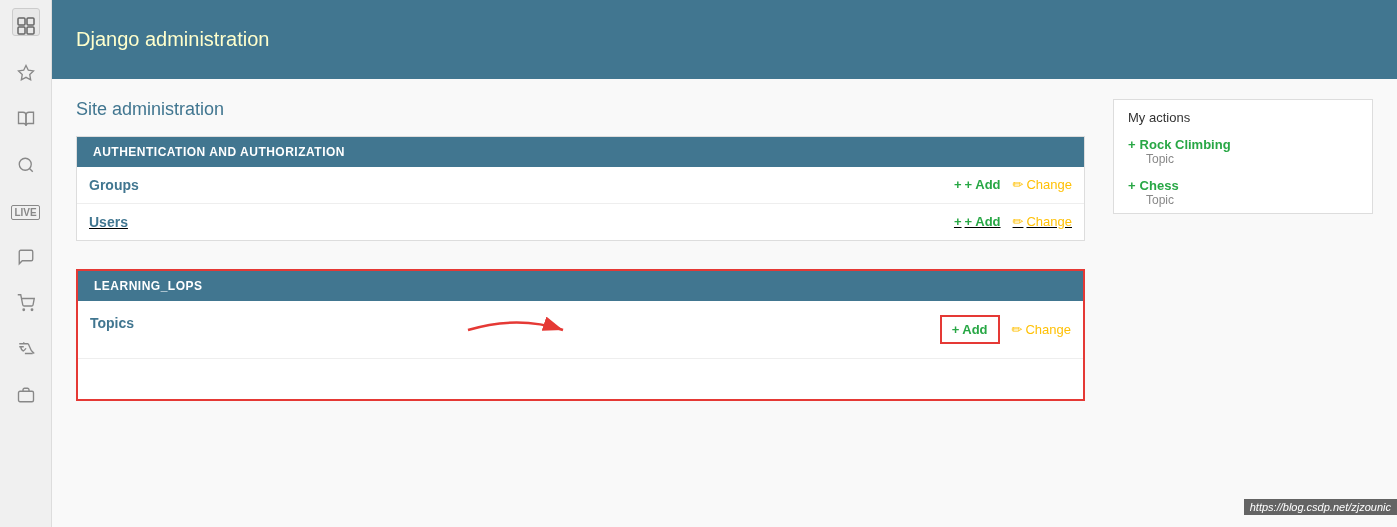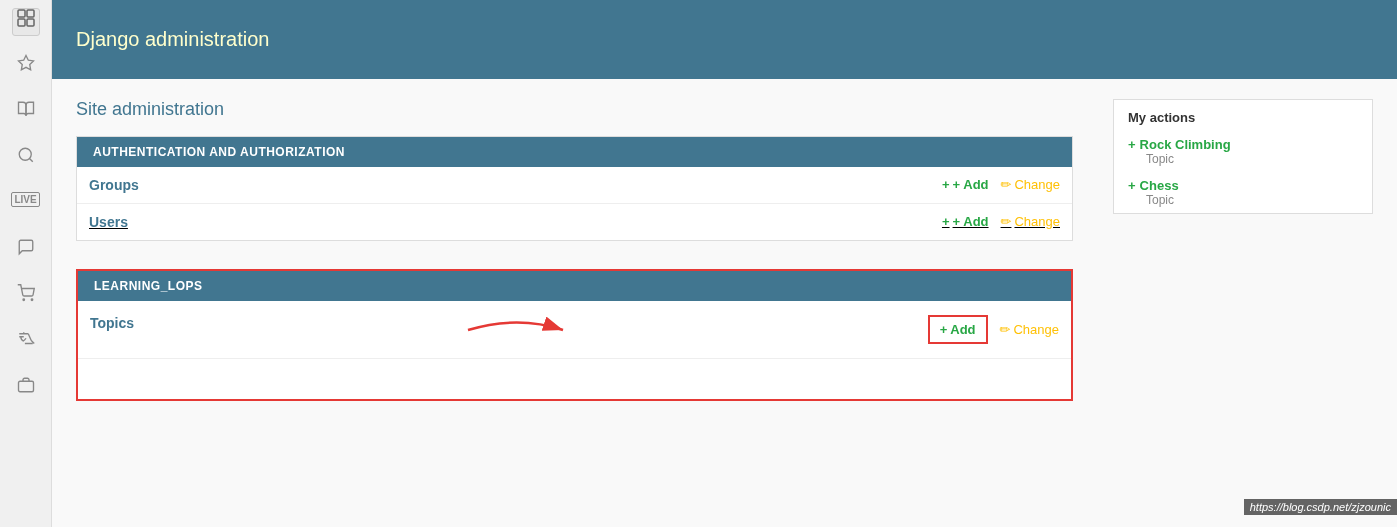--- a/index.html
+++ b/index.html
@@ -14,21 +14,21 @@
       flex-direction: column;
       align-items: center;
       padding-top: 8px;
       gap: 18px;
       flex-shrink: 0;
     }
     .sidebar-icon {
       width: 28px;
       height: 28px;
       display: flex;
-      align-items: flex-start;
+      align-items: flex-end;
       justify-content: center;
       color: #666;
       font-size: 16px;
       cursor: pointer;
     }
     .sidebar-icon.active {
       border: 1px solid #ccc;
       border-radius: 3px;
       background: #e8e8e8;
     }
@@ -51,21 +51,21 @@
       font-size: 20px;
       font-weight: normal;
       color: #ffc;
     }
 
     
     .content-area {
       display: flex;
       flex: 1;
       padding: 20px 24px;
-      gap: 40px;
+      gap: 28px;
     }
 
     
     .left-panel {
       flex: 1;
     }
 
     .page-title {
       font-size: 18px;
       color: #333;
@@ -174,21 +174,21 @@
       padding: 10px 14px;
       font-size: 16px;
       color: #333;
       font-weight: normal;
       border-bottom: 1px solid #eee;
     }
 
     .my-actions-label {
       padding: 10px 14px 6px;
       font-size: 13px;
-      font-weight: bold;
+      font-weight: normal;
       color: #333;
     }
 
     .action-item {
       padding: 6px 14px;
       display: flex;
       flex-direction: column;
     }
 
     .action-item-name {

